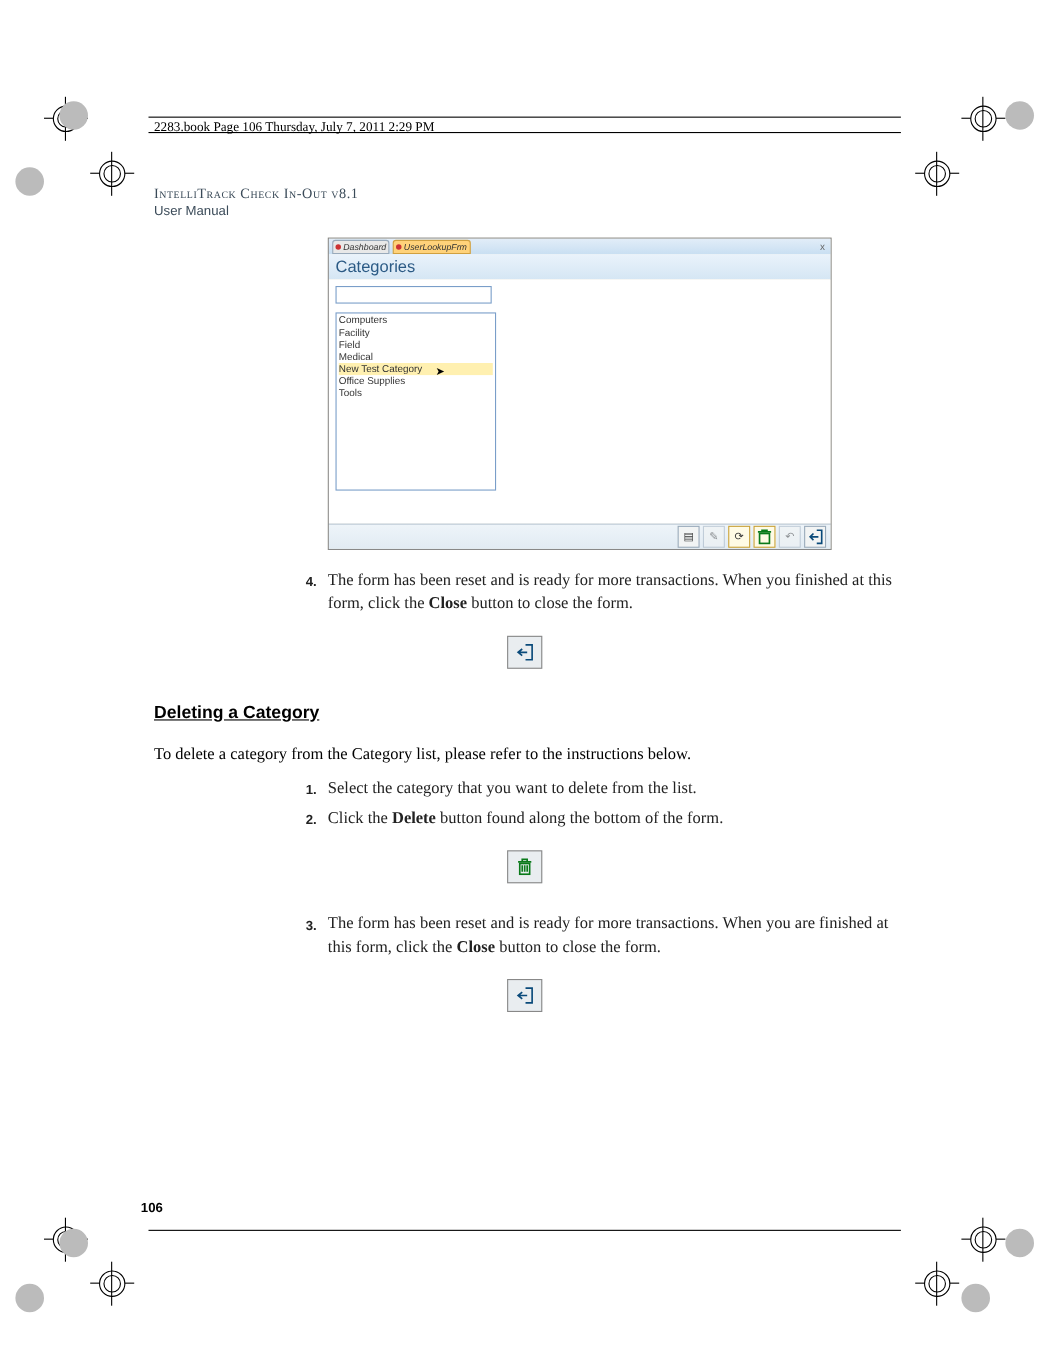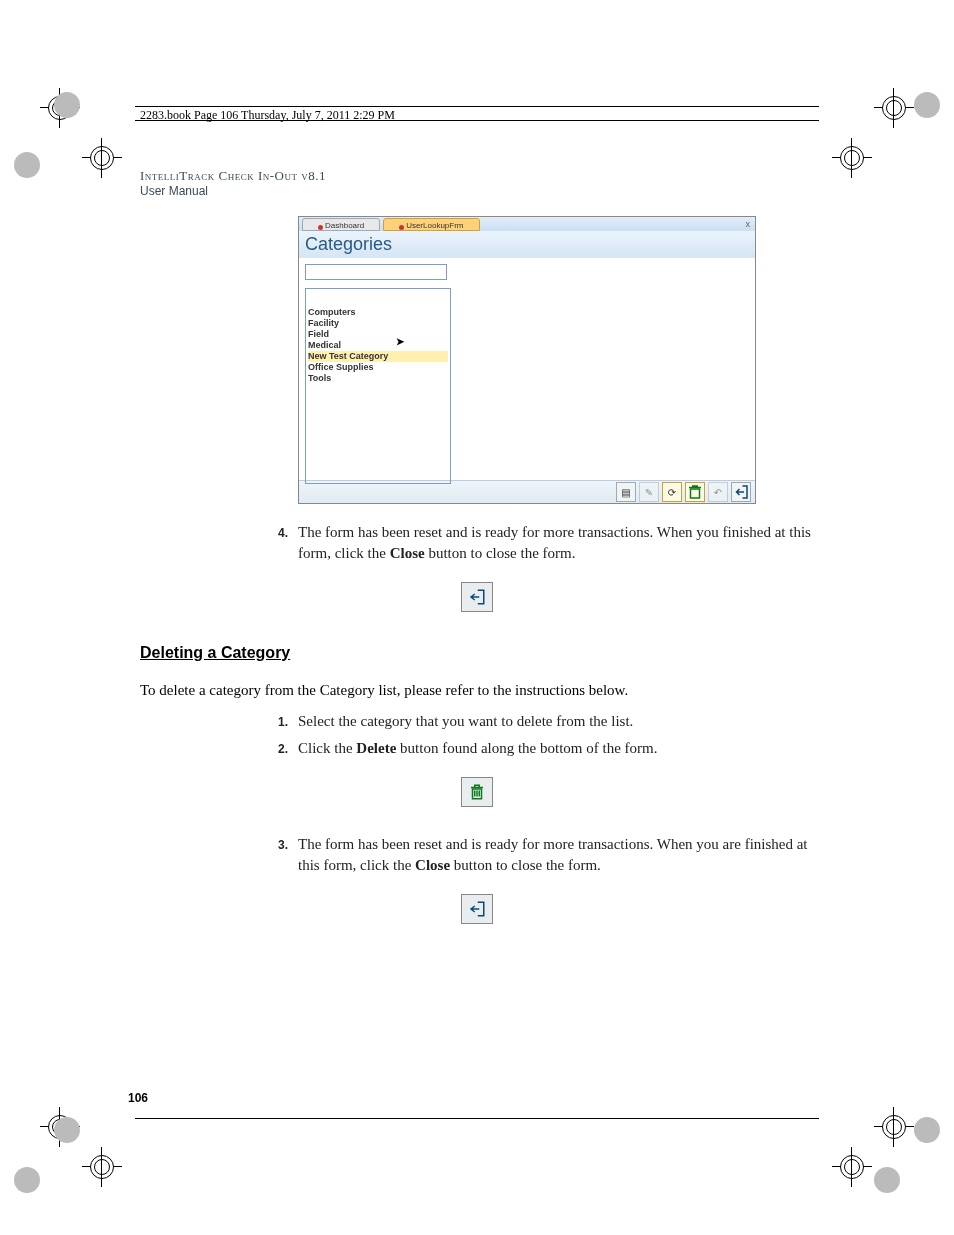--- a/index.html
+++ b/index.html
@@ -23,29 +23,29 @@
   .hrule { position:absolute; height:1px; background:#000; }
   .header-line1 { left:135px; right:135px; top:106px; }
   .header-line2 { left:135px; right:135px; top:120px; }
   .book-path { position:absolute; left:140px; top:108px; font-size:12px; }
   .content { position:absolute; left:140px; top:168px; right:140px; }
   .running-head { font-size:13px; color:#3a4a58; }
   .running-head .sc { font-variant: small-caps; letter-spacing:0.5px; }
   .running-head .line2 { font-family: Arial, sans-serif; font-size:12px; }
   .screenshot { margin-left:158px; margin-top:18px; width:456px; border:1px solid #888; background:#efe9db; font-family:Tahoma,Arial,sans-serif; font-size:9px; color:#333; }
   .ss-tabs { background:linear-gradient(#e2edf8,#c9dff2); height:14px; display:flex; align-items:center; padding:0 3px; gap:3px; }
-  .ss-tab { background:#e8e8e8; border:1px solid #9ab; border-radius:3px 3px 0 0; padding:0 15px; font-size:8px; height:11px; display:flex; align-items:flex-end; gap:2px; }
+  .ss-tab { background:#e8e8e8; border:1px solid #9ab; border-radius:3px 3px 0 0; padding:0 2px; font-size:8px; height:11px; display:flex; align-items:center; gap:2px;font-style:italic; }
   .ss-tab.active { background:#ffd27a; border-color:#d0a040; }
   .ss-tab .bullet { width:5px;height:5px;border-radius:50%;background:#c33; display:inline-block;}
   .ss-tab.active .bullet { background:#c33; }
   .ss-close { margin-left:auto; font-size:9px; color:#666; padding:0 2px; cursor:default;}
-  .ss-title { background:linear-gradient(#eaf3fb,#d5e6f4); color:#2b5a85; font-size:18px; padding:3px 6px; }
+  .ss-title { background:linear-gradient(#eaf3fb,#d5e6f4); color:#2b5a85; font-size:15px; padding:3px 6px; }
   .ss-body { background:#fff; padding:6px; display:flex; gap:6px; height:210px; }
   .ss-input { width:140px; height:14px; border:1px solid #7a9ec9; }
-  .ss-listbox { width:140px; height:158px; border:1px solid #7a9ec9; font-size:9px; padding:18px 2px; overflow:hidden; position:relative;font-weight:bold;}
+  .ss-listbox { width:140px; height:158px; border:1px solid #7a9ec9; font-size:9px; padding:1px 2px; overflow:hidden; position:relative;}
   .ss-listbox div { line-height:11px; white-space:nowrap;}
   .ss-listbox .sel { background:#fff0b0; }
   .cursor-arrow { position:absolute; font-size:10px; left:90px; top:47px; color:#000; }
   .ss-footer { background:linear-gradient(#eef4f9,#e1ebf3); height:22px; display:flex; justify-content:flex-end; align-items:center; padding:0 4px; gap:3px; border-top:1px solid #bcd; }
   .ss-btn { width:18px; height:18px; border:1px solid #9ab; background:#f2f4f4; display:flex; align-items:center; justify-content:center; font-size:10px; }
   .ss-btn.disabled { opacity:0.5; }
   .ss-btn.border-y { border-color:#c9a23a; background:#fffbe5;}
   .numlist { margin-left:0; margin-top:18px; font-size:15px; line-height:1.4; color:#222;}
   .numlist .row { display:flex; }
   .numlist .num { width:26px; text-align:right; font-family:Arial,sans-serif; font-weight:bold; font-size:12px; padding-top:3px; padding-right:10px; margin-left:122px;}

